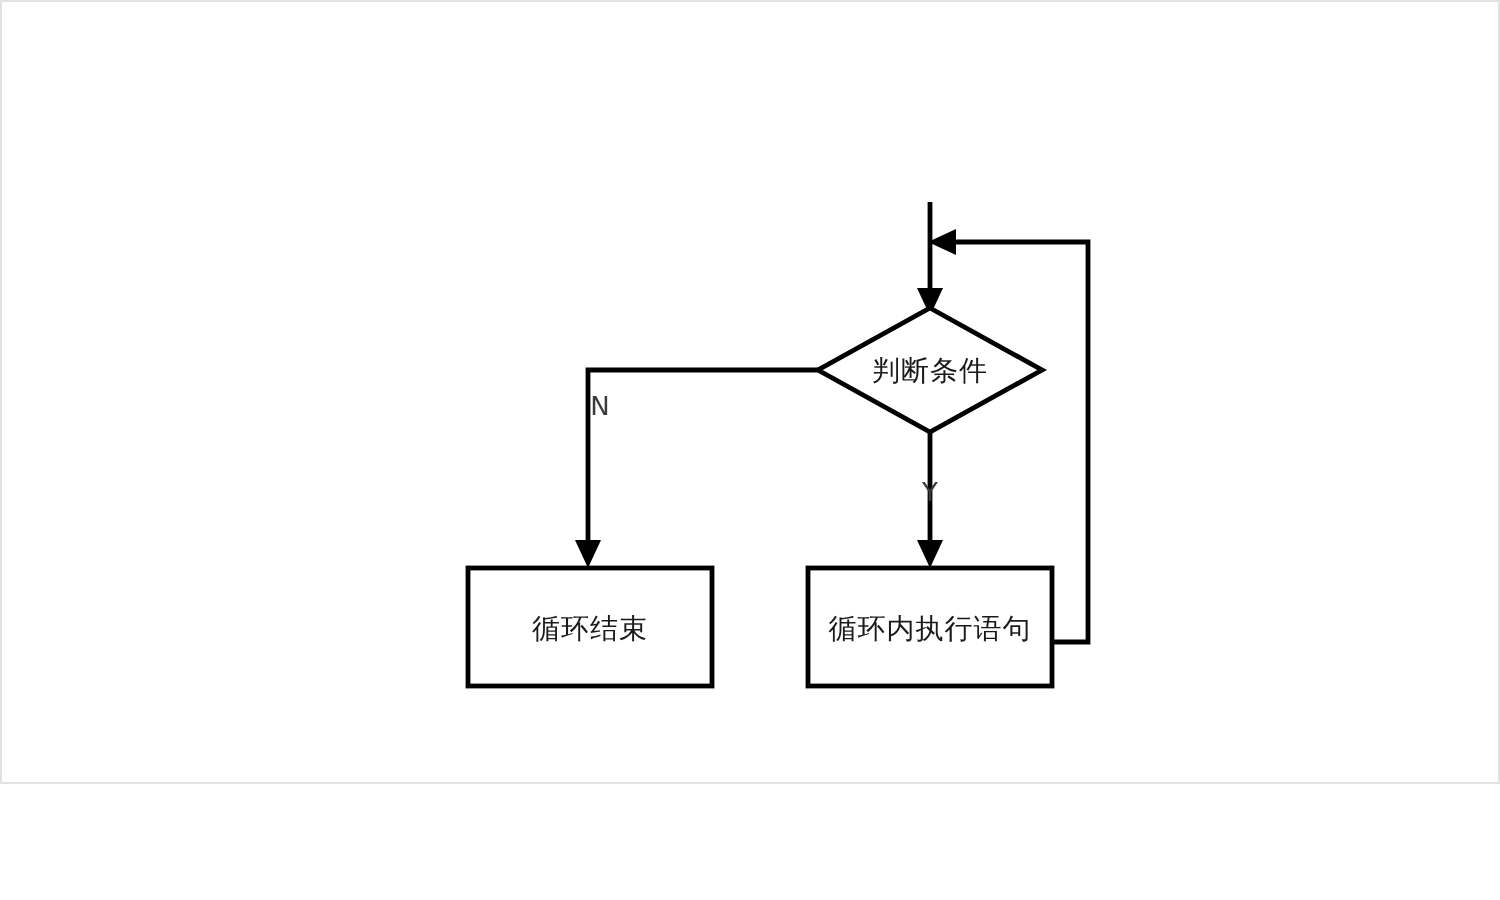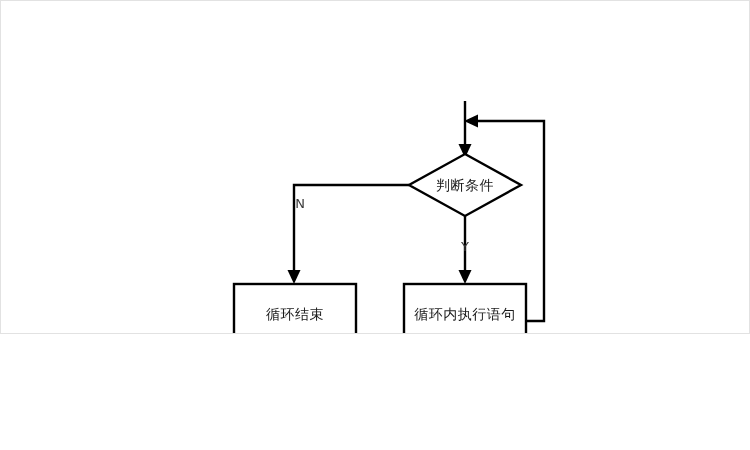--- a/index.html
+++ b/index.html
@@ -3,21 +3,21 @@
 <meta charset="utf-8">
 <style>
   html, body {
     margin: 0;
     padding: 0;
     background: #ffffff;
   }
   #canvas {
     position: relative;
     width: 750px;
-    height: 334px;
+    height: 392px;
     background: #ffffff;
     border: 1px solid #e2e2e2;
     box-sizing: border-box;
     overflow: hidden;
     font-family: "DejaVu Sans", "Liberation Sans", sans-serif;
   }
   #flow-svg {
     position: absolute;
     left: 0;
     top: 0;

